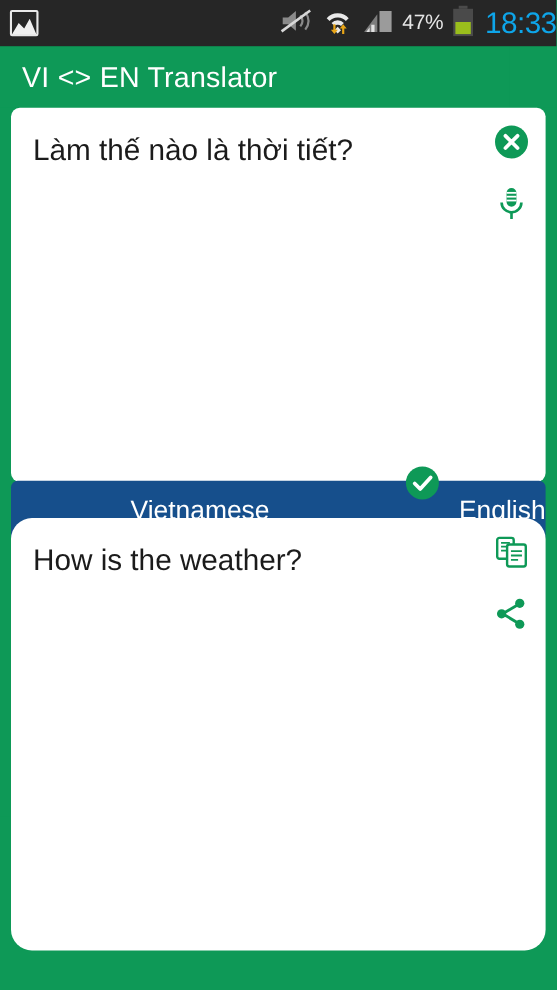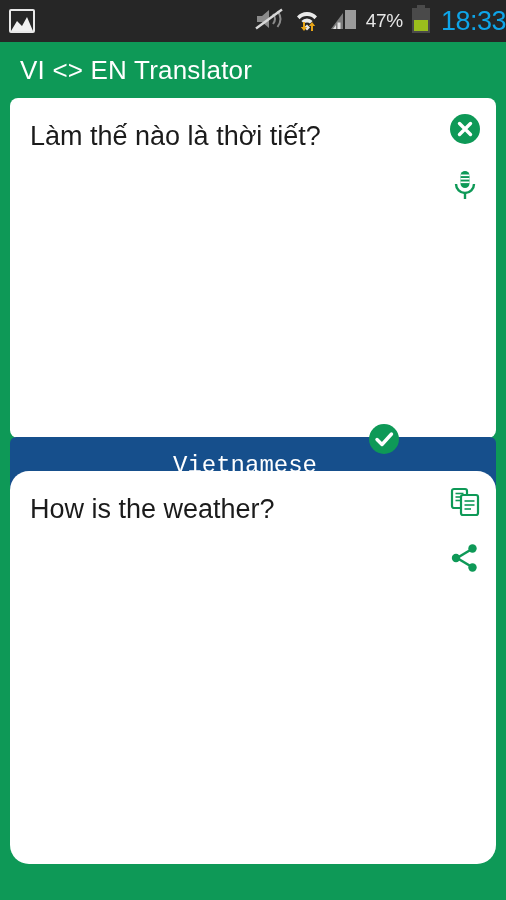--- a/index.html
+++ b/index.html
@@ -75,22 +75,22 @@
     display:flex; align-items:center; justify-content:center;
   }
 
   
   .langbar{
     position:absolute; left:10px; top:339px; width:486px; height:56px;
     background:#164F8C; border-radius:6px;
     display:flex; align-items:center;
   }
   .lang{
-    flex:1; text-align:center; color:#ffffff; font-size:24px;
-    font-family:Liberation Mono, monospace;
+    flex:1; text-align:right; color:#ffffff; font-size:24px;
+    font-family:Liberation Sans, sans-serif;
   }
   .lang-left{ padding-right:16px; }
   .check-badge{
     position:absolute; left:50%; margin-left:116px; top:-13px;
     width:30px; height:30px; border-radius:50%;
     background:#0E9957; display:flex; align-items:center; justify-content:center;
   }
 </style>
 </head>
 <body>
@@ -175,20 +175,21 @@
           <rect x="10.5" y="12.5" width="9" height="1.6" fill="#ffffff"></rect>
           <path d="M6 15 a9 9 0 0 0 18 0" stroke="#0E9957" stroke-width="2.4" fill="none"></path>
           <line x1="15" y1="24" x2="15" y2="30" stroke="#0E9957" stroke-width="2.4"></line>
         </svg>
       </span>
     </div>
   </div>
 
   <div class="langbar">
     <div class="lang lang-left">Vietnamese</div>
+    <div class="lang">English</div>
     <span class="check-badge">
       <svg width="22" height="22" viewBox="0 0 22 22">
         <path d="M4 11.5 L9 16.5 L18.5 6" stroke="#ffffff" stroke-width="3.4" fill="none" stroke-linecap="round" stroke-linejoin="round"></path>
       </svg>
     </span>
   </div>
 
   <div class="card card-target">
     <div class="card-text">How is the weather?</div>
 

